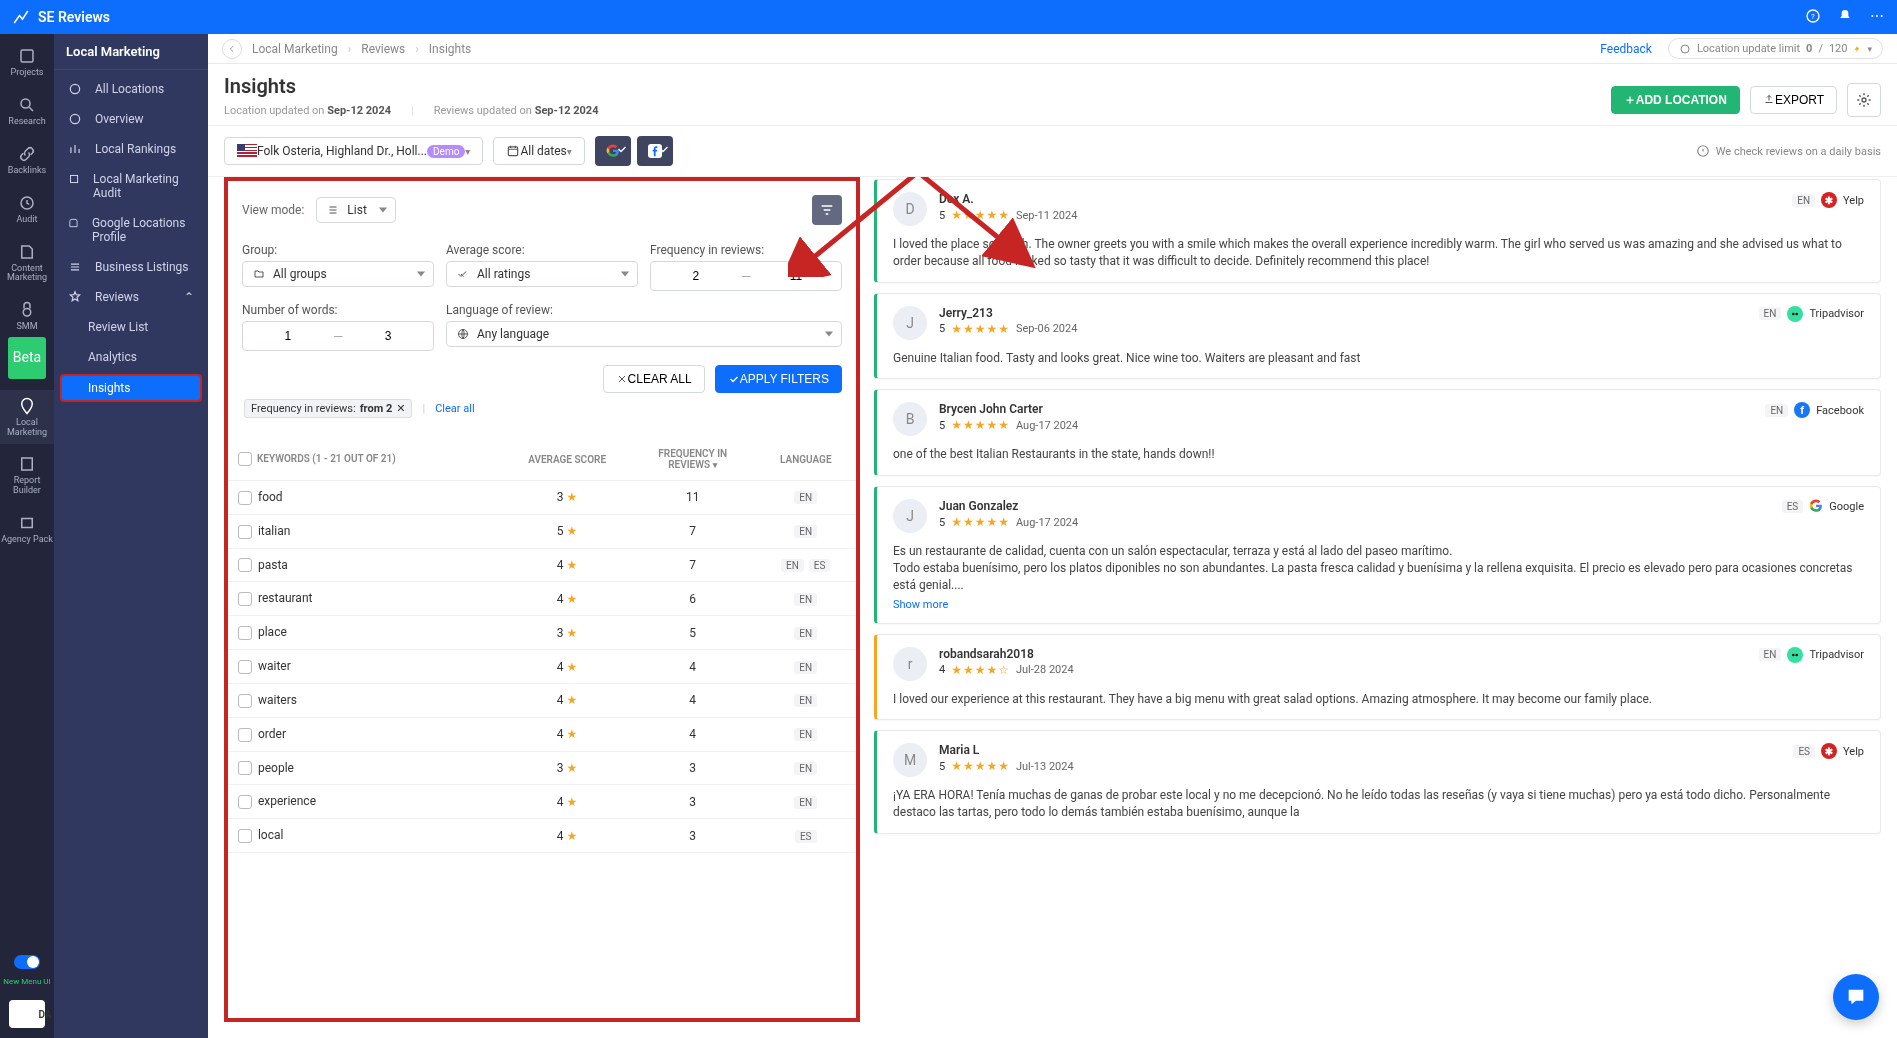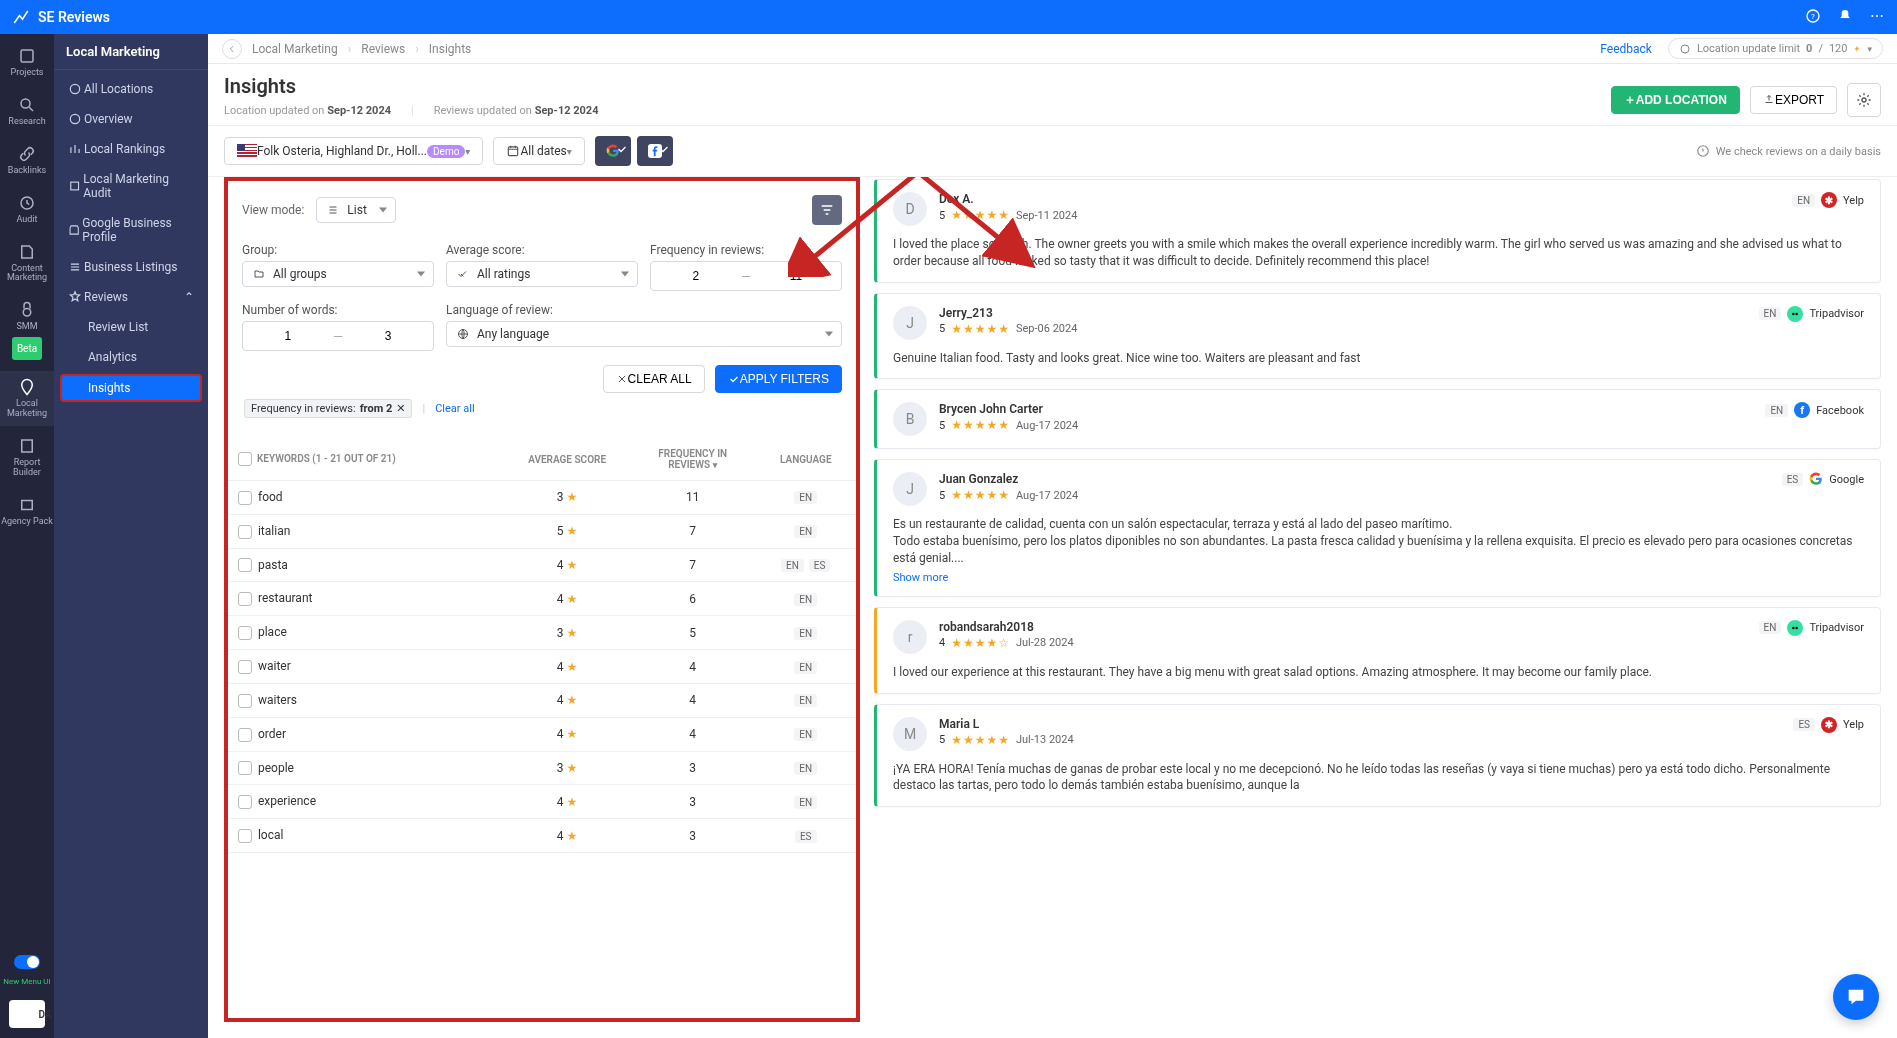--- a/index.html
+++ b/index.html
@@ -8,31 +8,31 @@
 .topbar .brand { display: flex; align-items: center; gap: 8px; font-weight: 600; font-size: 14px; }
 .topbar .right { display: flex; align-items: center; gap: 16px; }
 .topbar svg { fill: #fff; }
 
 .shell { display: flex; height: calc(100vh - 34px); }
 
 .railnav { width: 54px; background: #23263a; color: #aab0c5; display: flex; flex-direction: column; align-items: center; padding-top: 6px; gap: 4px; }
 .railnav .item { width: 100%; display: flex; flex-direction: column; align-items: center; gap: 3px; padding: 7px 0; cursor: pointer; font-size: 9px; line-height: 1.1; text-align: center; position: relative; }
 .railnav .item.active { background: #2d3149; }
 .railnav .item svg { width: 18px; height: 18px; fill: #aab0c5; }
-.railnav .beta { background: #2ecc71; color: #fff; font-size: 10px; padding: 6px 5px; border-radius: 3px; margin-top: 2px; }
+.railnav .beta { background: #2ecc71; color: #fff; font-size: 14px; padding: 13px 5px; border-radius: 3px; margin-top: 2px; }
 .railnav .spacer { flex: 1; }
 .railnav .toggle { width: 26px; height: 14px; background: #0d6efd; border-radius: 8px; position: relative; margin-bottom: 4px; }
 .railnav .toggle::after { content:""; position:absolute; right:1px; top:1px; width:12px; height:12px; background:#fff; border-radius:50%; }
 .railnav .newmenu { font-size: 8px; color: #2ecc71; margin-bottom: 10px; }
 .railnav .avatar { width: 28px; height: 28px; background:#fff; color:#333; display:flex; align-items:center; justify-content:center; border-radius:4px; font-size:10px; font-weight:600; margin-bottom: 10px; padding-left: 36px; }
 
 .sidenav { width: 154px; background: #313860; color: #cfd4e8; display:flex; flex-direction:column; }
 .sidenav .header { padding: 10px 12px; font-weight: 600; font-size: 13px; color:#fff; border-bottom:1px solid rgba(255,255,255,.08);}
 .sidenav .nav { padding: 4px 0; }
-.sidenav .navitem { display:flex; align-items:center; gap:2px; padding: 8px 14px; font-size:12px; cursor:pointer; }
+.sidenav .navitem { display:flex; gap:13px; padding: 8px 14px; font-size:12px; cursor:pointer; }
 .sidenav .navitem.sub { padding-left: 34px; }
 .sidenav .navitem svg { width:14px; height:14px; fill:#cfd4e8; }
 .sidenav .navitem.active { background:#0d6efd; color:#fff; border:2px solid #c72424; border-radius:4px; margin: 2px 6px; padding: 5px 10px 5px 26px; }
 .sidenav .navitem .caret { margin-left:auto; }
 
 .main { flex:1; display:flex; flex-direction:column; overflow:hidden; position:relative; }
 
 .crumbs { height: 30px; display:flex; align-items:center; padding: 0 14px; border-bottom:1px solid #e8e8ee; font-size:12px; color:#888; gap:10px;}
 .crumbs .back { width:20px;height:20px;border:1px solid #ddd;border-radius:50%;display:flex;align-items:center;justify-content:center;cursor:pointer;}
 .crumbs .sep { color:#ccc; }
@@ -234,21 +234,21 @@
       <div class="navitem">
           <svg viewBox="0 0 24 24">
             <rect x="5" y="5" width="14" height="14" fill="none" stroke="#cfd4e8" stroke-width="2"></rect>
           </svg>
           <span>Local Marketing Audit</span>
         </div>
       <div class="navitem">
           <svg viewBox="0 0 24 24">
             <path d="M4 8l2-4h12l2 4v12H4z" fill="none" stroke="#cfd4e8" stroke-width="2"></path>
           </svg>
-          <span>Google Business Profile</span>
+          <span>Google Locations Profile</span>
         </div>
       <div class="navitem">
           <svg viewBox="0 0 24 24">
             <path d="M5 7h14M5 12h14M5 17h14" stroke="#cfd4e8" stroke-width="2"></path>
           </svg>
           <span>Business Listings</span>
         </div>
       <div class="navitem">
           <svg viewBox="0 0 24 24">
             <path d="M12 3l2 5 6 .5-4.5 4 1.5 6-5-3-5 3 1.5-6L4 8.5 10 8z" fill="none" stroke="#cfd4e8" stroke-width="2"></path>
@@ -625,20 +625,21 @@
           <span class="stars">★★★★★</span>
           <span>Aug-17 2024</span>
         </div>
       </div>
       <div class="rh-src">
         <span class="lang-pill">EN</span>
         <span style="width:16px;height:16px;background:#1877f2;border-radius:50%;display:inline-flex;align-items:center;justify-content:center;color:#fff;font-size:11px;font-weight:bold;">f</span>
         <span>Facebook</span>
       </div>
     </div>
+    <div class="reviewbody">one of the best Italian Restaurants in the state, hands down!!</div>
 
   </div>
           <div class="reviewcard">
     <div class="reviewhead">
       <div class="avatar-c">J</div>
       <div class="rh-main">
         <div class="rh-name">Juan Gonzalez</div>
         <div class="rh-stars">
           <span class="score">5</span>
           <span class="stars">★★★★★</span>

